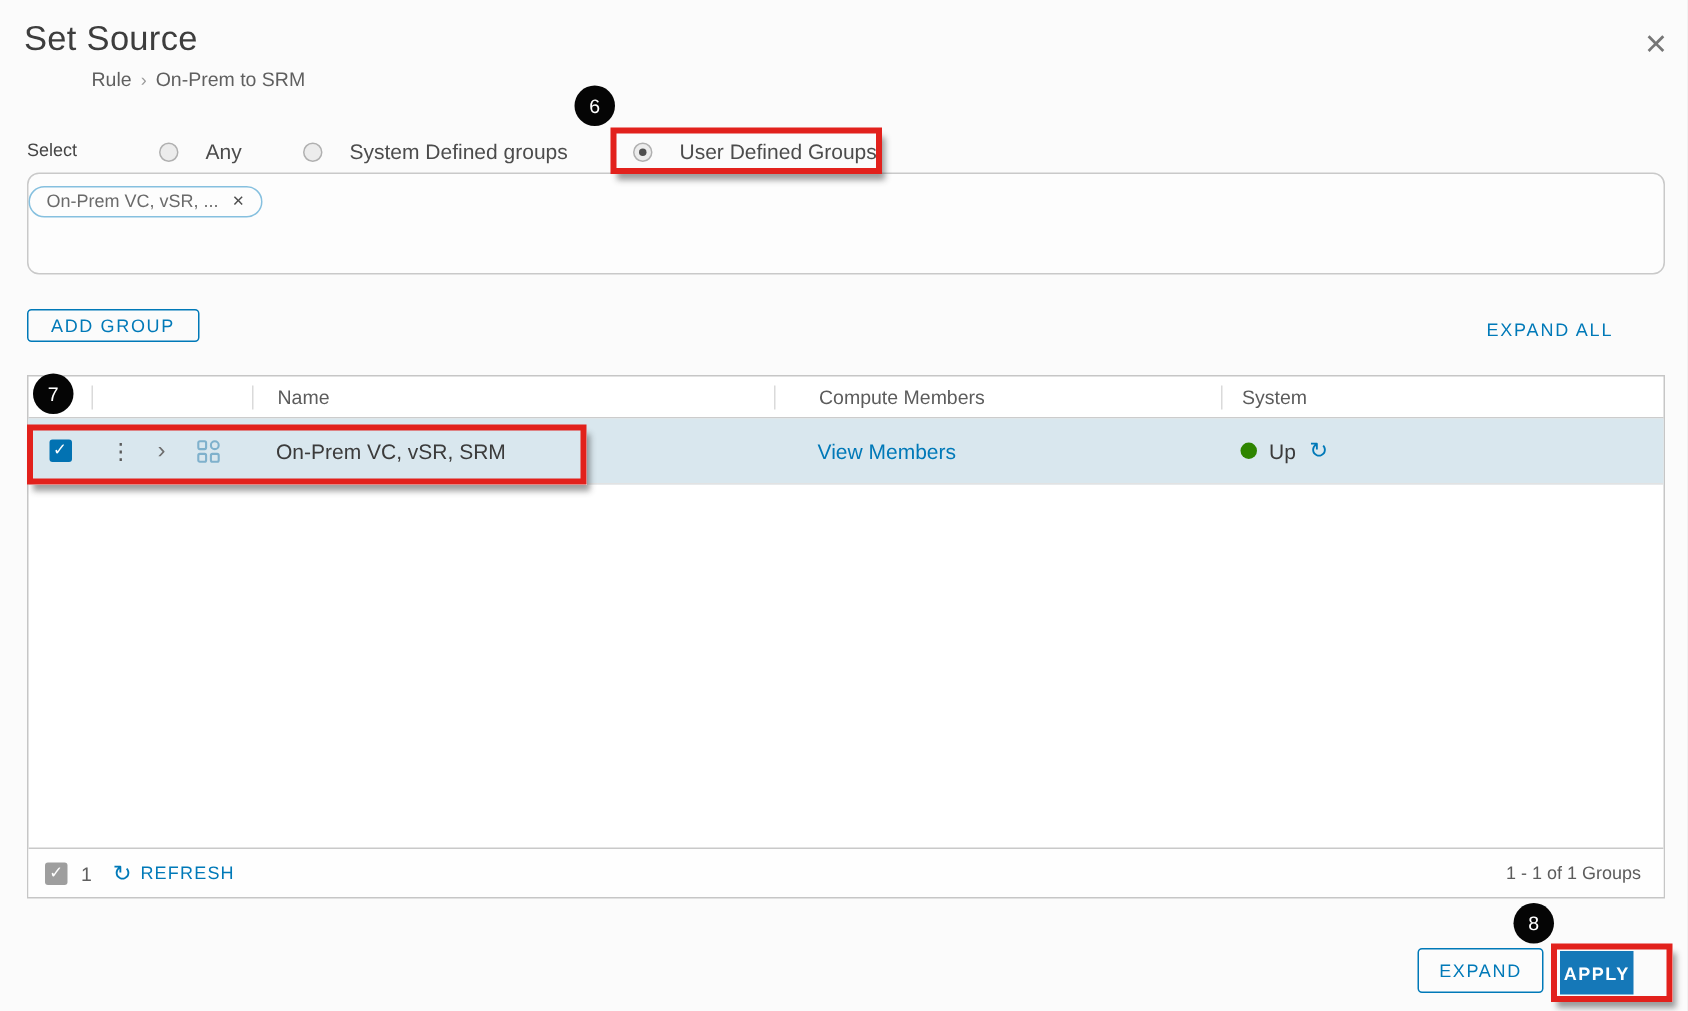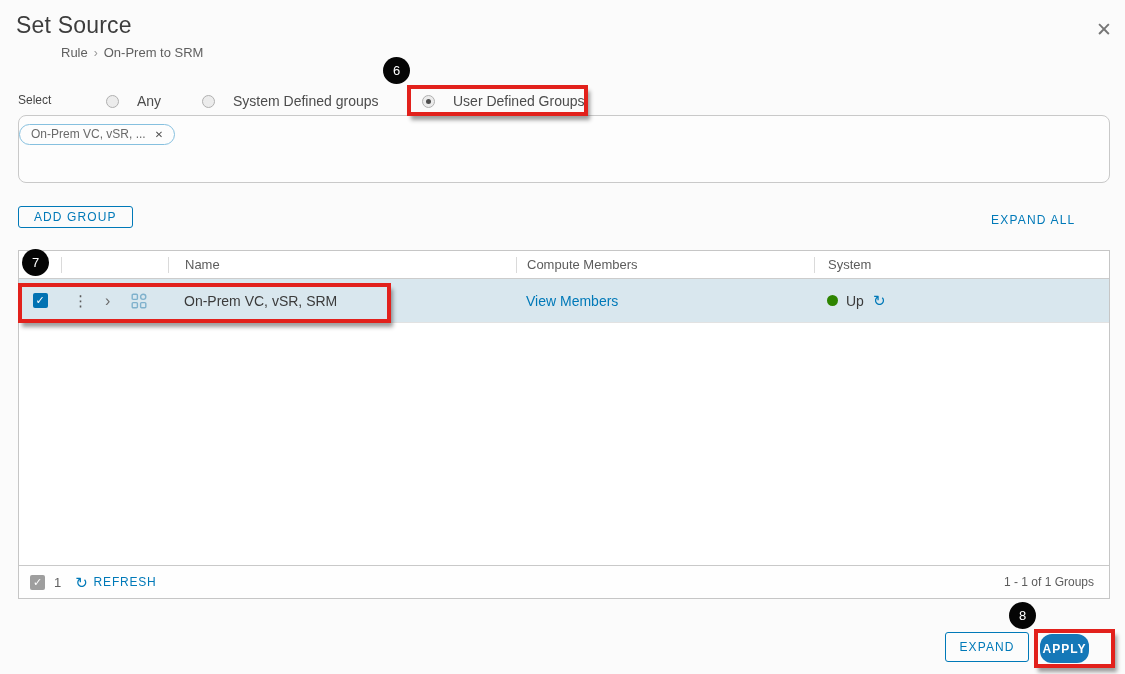--- a/index.html
+++ b/index.html
@@ -33,21 +33,21 @@
   .expand-all { position:absolute; left:991px; top:213px; font-size:12px; font-weight:500; letter-spacing:1.2px; color:#0079b8; cursor:pointer; }
 
   
   .grid { position:absolute; left:18px; top:250px; width:1092px; height:349px; background:#ffffff; border:1px solid #c6c6c6; }
   .grid-header { display:flex; height:28px; align-items:center; color:#5c5c5c; font-size:13px; border-bottom:1px solid #cccccc; }
   .hc { height:16px; display:flex; align-items:center; }
   .hc + .hc { border-left:1px solid #dadada; }
   .c1 { width:42px; flex:0 0 auto; }
   .c2 { width:107px; flex:0 0 auto; }
   .c3 { width:348px; flex:0 0 auto; padding-left:16px; }
-  .c4 { width:298px; flex:0 0 auto; padding-left:10px; }
+  .c4 { width:298px; flex:0 0 auto; padding-left:29px; }
   .c5 { flex:1 1 auto; padding-left:13px; }
   .grid-row { display:flex; height:44px; align-items:center; background:#d9e7ee; font-size:14px; color:#3b3b3b; border-bottom:1px solid #e2e2e2; cursor:pointer; }
   .grid-row .c1 { display:flex; justify-content:center; }
   .checkbox { width:15px; height:15px; border-radius:2px; background:#0272b2; color:#fff; font-size:11px; line-height:15px; text-align:center; cursor:pointer; }
   .row-controls { display:flex; align-items:center; }
   .kebab-icon { margin-left:12px; font-size:15px; color:#5a5a5a; width:10px; cursor:pointer; }
   .chev-icon { margin-left:22px; font-size:16px; color:#6d6d6d; cursor:pointer; line-height:1; }
   .group-icon { margin-left:21px; display:inline-flex; }
   .link { color:#0079b8; cursor:pointer; }
   .status-cell { display:flex; align-items:center; }
@@ -55,21 +55,21 @@
   .refresh-icon { color:#0079b8; font-size:15px; margin-left:9px; cursor:pointer; line-height:1; }
 
   .grid-footer { position:absolute; left:0; right:0; top:314px; height:33px; background:#fefefe; border-top:1px solid #c9c9c9; display:flex; align-items:center; font-size:13px; color:#5f5f5f; }
   .footer-checkbox { width:15px; height:15px; border-radius:2px; background:#9e9e9e; color:#fff; font-size:11px; line-height:15px; text-align:center; margin:0 9px 0 11px; }
   .footer-refresh { display:flex; align-items:center; gap:5px; margin-left:14px; color:#0079b8; font-size:12px; letter-spacing:.8px; cursor:pointer; }
   .footer-refresh .refresh-icon { margin-left:0; font-size:15px; }
   .pagination { margin-left:auto; padding-right:15px; font-size:12px; color:#5c5c5c; }
 
   
   .cancel-btn { position:absolute; left:945px; top:632px; width:84px; height:30px; background:#fcfcfc; border:1px solid #0079b8; border-radius:3px; color:#0079b8; font-family:inherit; font-size:12px; font-weight:500; letter-spacing:1.1px; cursor:pointer; }
-  .apply-btn { position:absolute; left:1040px; top:634px; width:49px; height:29px; background:#1578b8; border:none; border-radius:12px; color:#ffffff; font-family:inherit; font-size:12px; font-weight:700; letter-spacing:1px; cursor:pointer; }
+  .apply-btn { position:absolute; left:1040px; top:634px; width:49px; height:29px; background:#1578b8; border:none; border-radius:0; color:#ffffff; font-family:inherit; font-size:12px; font-weight:700; letter-spacing:1px; cursor:pointer; }
 
   
   .red-box { position:absolute; border:4px solid #e2211c; box-shadow:3px 5px 4px -1px rgba(40,40,40,.45); pointer-events:none; z-index:6; }
   .rb-radio { left:407px; top:85px; width:181px; height:31px; }
   .rb-row   { left:18px;  top:283px; width:373px; height:40px; }
   .rb-apply { left:1034px; top:629px; width:81px; height:39px; }
   .badge { position:absolute; width:27px; height:27px; border-radius:50%; background:#050505; color:#fff; font-size:13px; display:flex; align-items:center; justify-content:center; z-index:7; }
   .bd-6 { left:383px; top:57px; }
   .bd-7 { left:22px;  top:249px; }
   .bd-8 { left:1009px; top:602px; }

